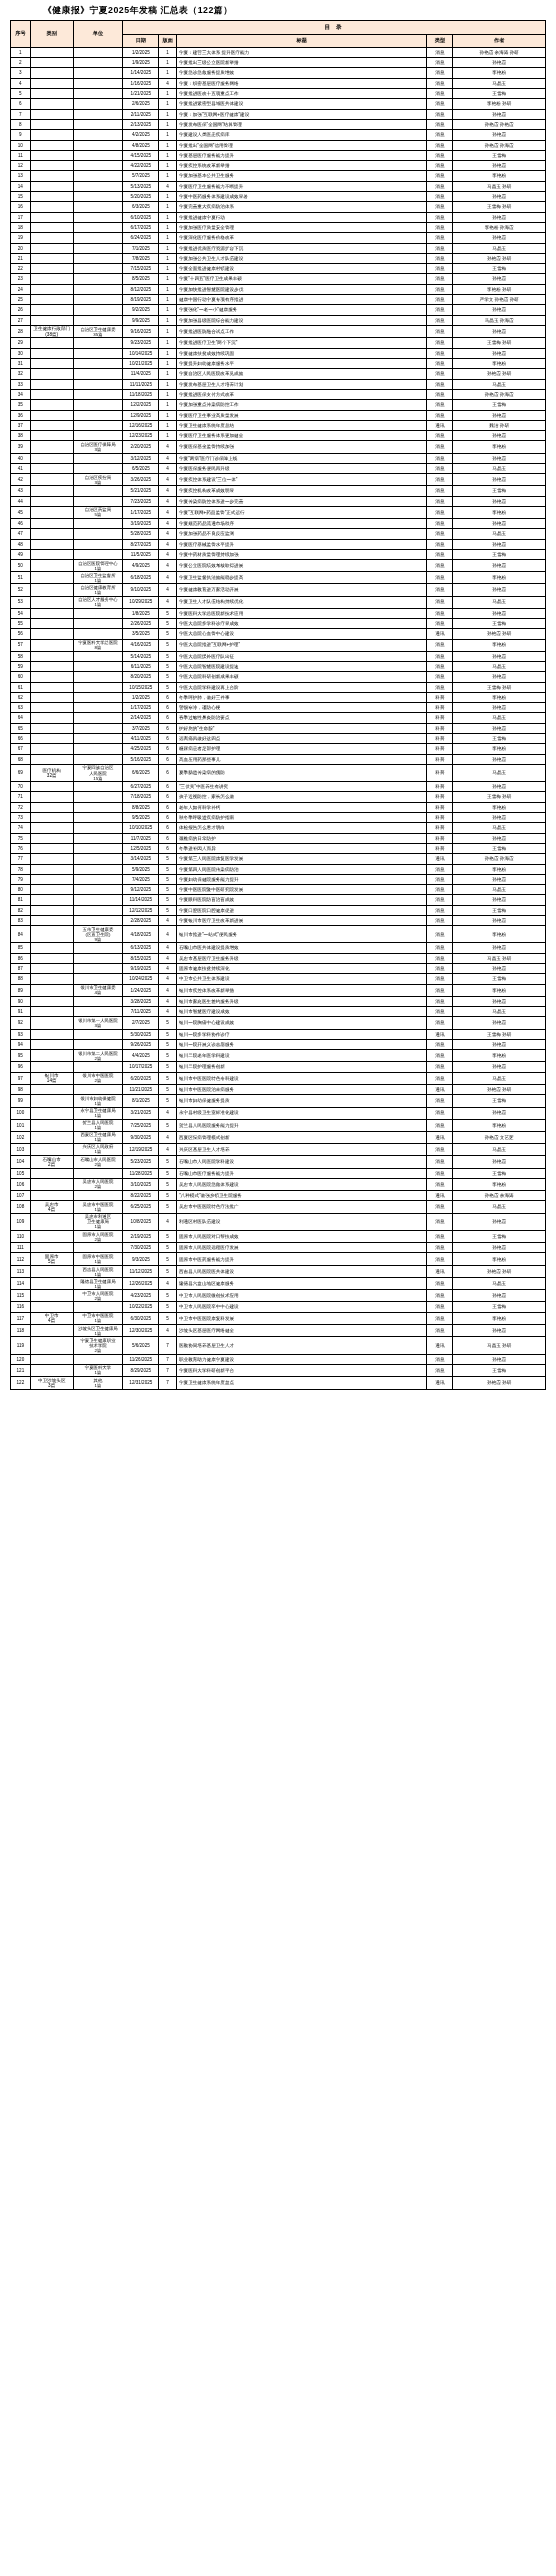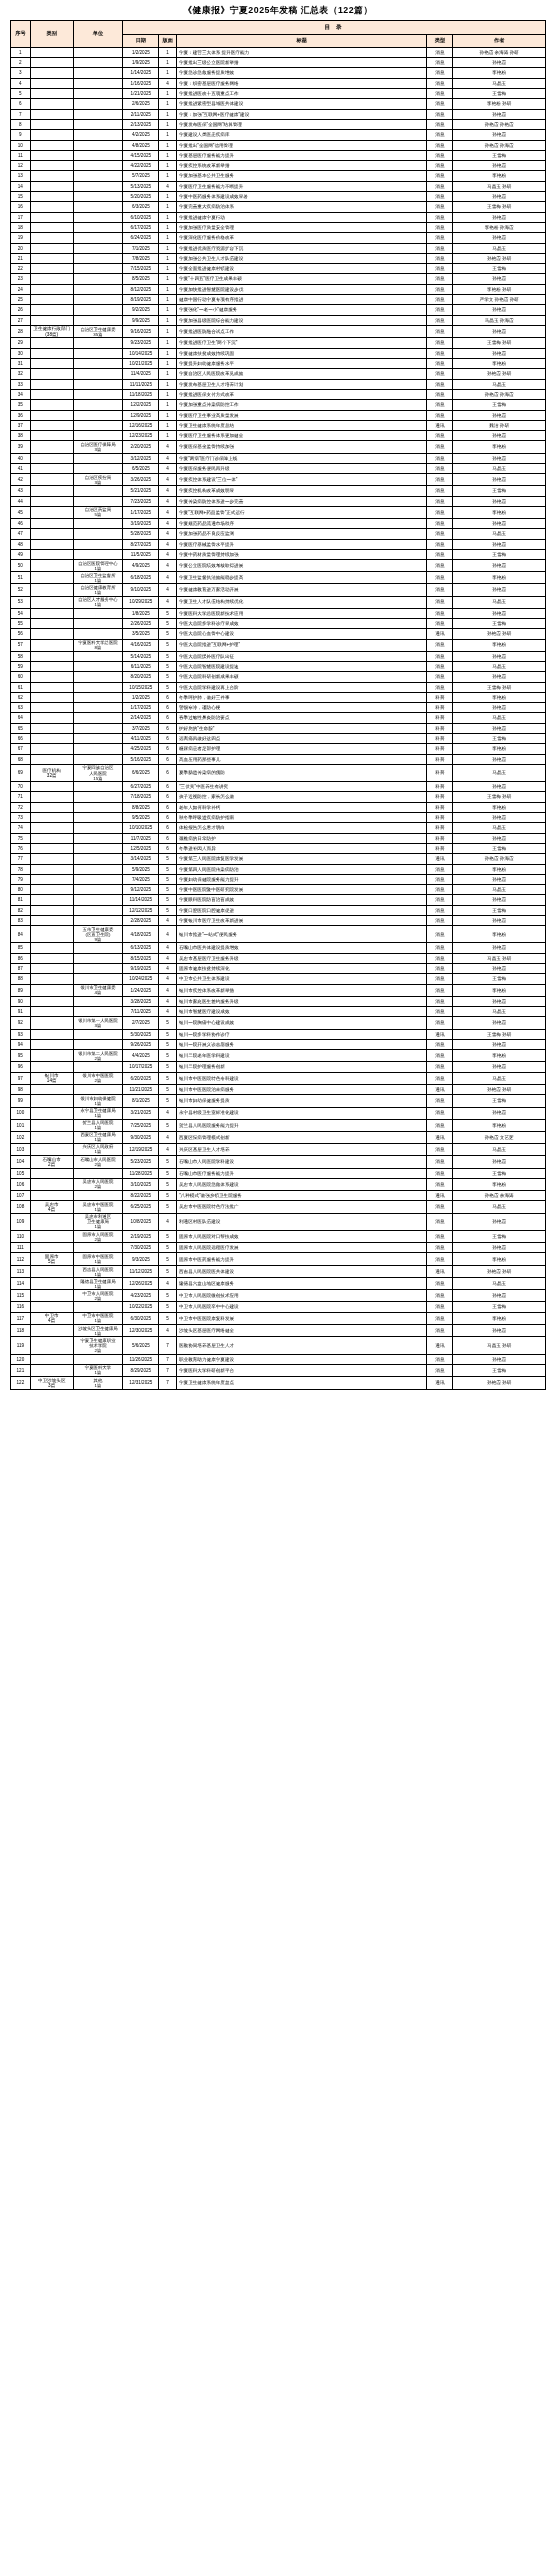--- a/index.html
+++ b/index.html
@@ -1,18 +1,18 @@
 <!DOCTYPE html>
 <html style="font-size:8.2px"><head>
 <meta charset="utf-8">
 <style>
   html,body{margin:0;padding:0;background:#ffffff;}
   body{font-family:"Liberation Sans","DejaVu Sans",sans-serif;color:#000;}
   #page{width:556px;min-height:3662px;background:#fff;padding:0;box-sizing:border-box;}
-  .title{text-align:center;font-size:8.8px;font-weight:bold;padding:5.2px 0 3.1px 0;letter-spacing:0.5px;}
+  .title{text-align:left;font-size:8.8px;font-weight:bold;padding:5.2px 0 3.1px 0;letter-spacing:0.5px;margin-left:43px;}
   table{border-collapse:collapse;width:536px;margin:0 auto;table-layout:fixed;}
   col.c-seq{width:17.5px}
   col.c-cat{width:38px}
   col.c-unit{width:44px}
   col.c-date{width:32px}
   col.c-ver{width:15.5px}
   col.c-title{width:222px}
   col.c-type{width:23px}
   col.c-author{width:82px}
   th,td{border:0.5px solid #000;font-size:4.6px;line-height:1.15;padding:0.5px 1px;text-align:center;vertical-align:middle;word-break:break-all;}

